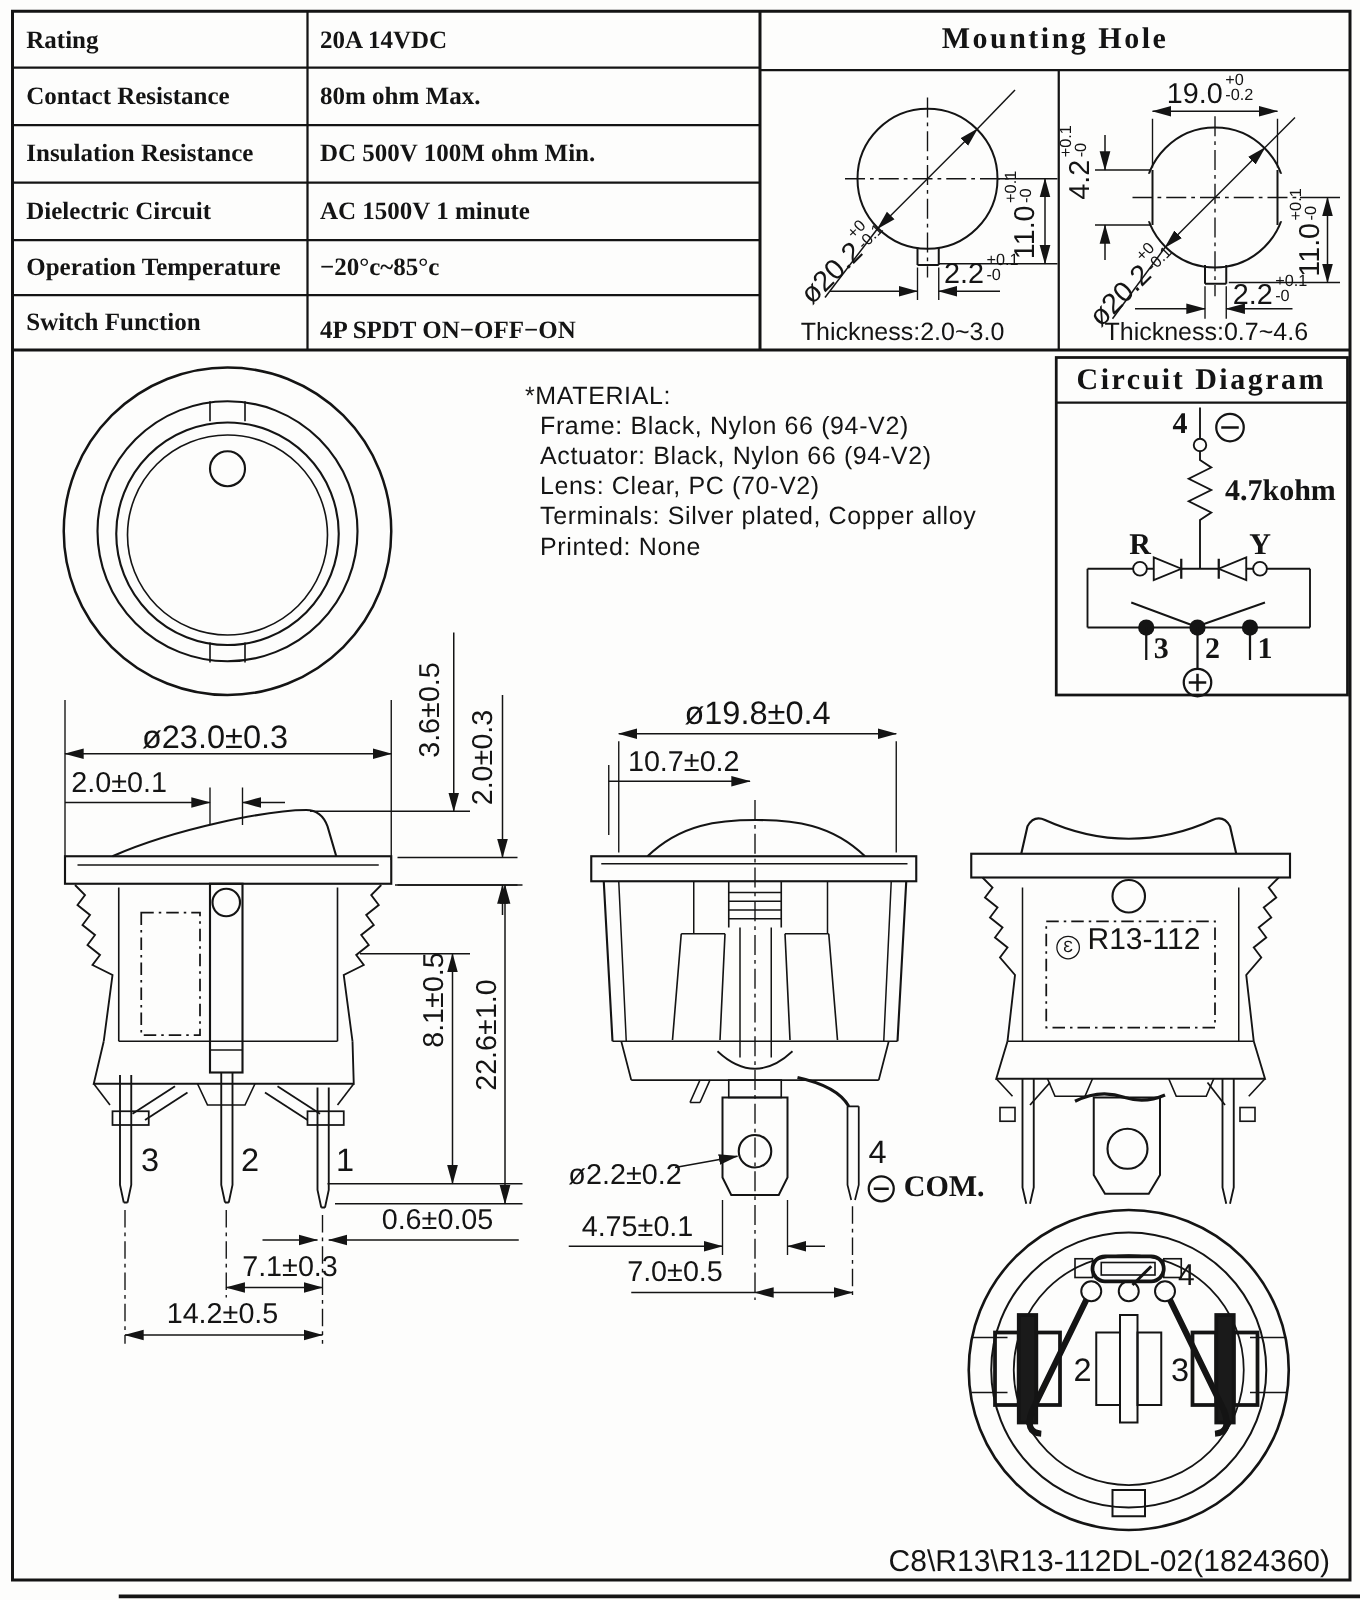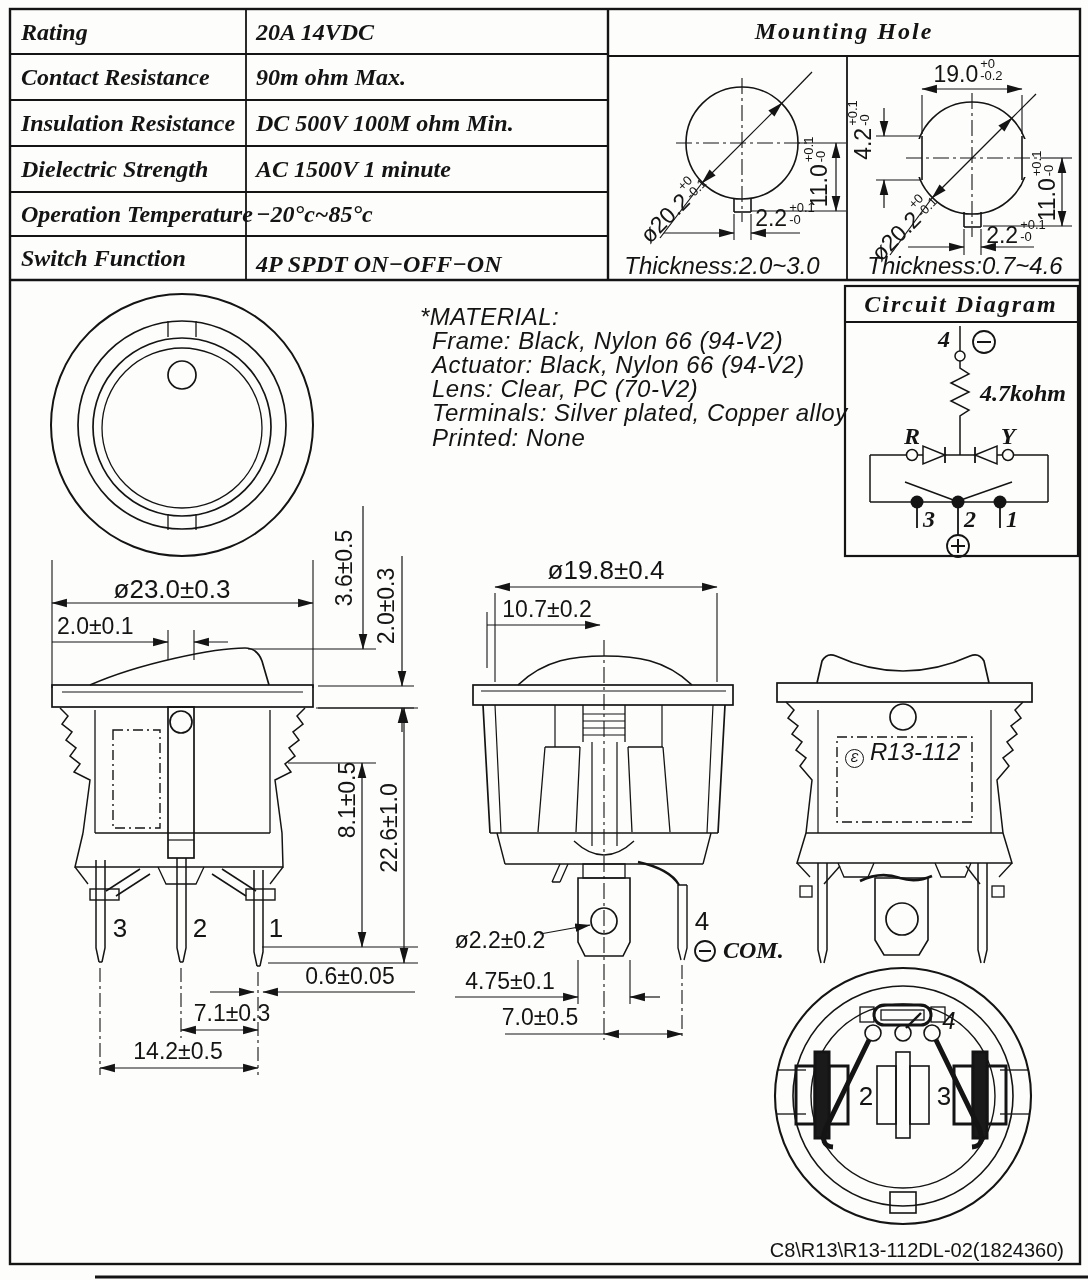--- a/index.html
+++ b/index.html
@@ -6,21 +6,21 @@
   .page{position:relative;width:1088px;height:1280px;background:#fdfdfc;overflow:hidden;
         font-family:"Liberation Sans",sans-serif;color:#141414;}
   svg{position:absolute;left:0;top:0;}
   .t{position:absolute;white-space:nowrap;font-size:23px;color:#141414;
      transform:translate(-50%,-50%);line-height:1;}
   .la{transform:translate(0,-50%);}
   .ra{transform:translate(-100%,-50%);}
   .rot90{transform:translate(-50%,-50%) rotate(-90deg);}
   .rot45{transform:translate(-50%,-50%) rotate(-45deg);}
   .serif{font-family:"Liberation Serif",serif;font-weight:700;}
-  .f20{font-size:20px;} .f21{font-size:24px;font-style:italic;} .f24{font-size:24px;font-style:italic;} .f26{font-size:26px;}
+  .f20{font-size:24px;} .f21{font-size:20px;} .f24{font-size:24px;} .f26{font-size:26px;}
   .title{letter-spacing:2px;}
   .tol{display:inline-block;font-size:13px;line-height:12px;vertical-align:2px;
        margin-left:2px;text-align:left;font-family:"Liberation Sans",sans-serif;}
   .tol i{display:block;font-style:normal;}
   .cert{display:inline-block;width:17px;height:17px;line-height:16px;border:1.6px solid #141414;
         border-radius:50%;font-size:13px;text-align:center;vertical-align:-2px;margin-right:6px;}
   .mat{letter-spacing:.5px;}
 </style>
 </head>
 <body>
@@ -314,24 +314,24 @@
     <path d="M869,1040 L826,1128 Q819,1146 833,1147" stroke-width="5"></path>
     <path d="M936,1040 L979,1128 Q986,1146 972,1147" stroke-width="5"></path>
     <rect x="890" y="1192" width="26" height="21" stroke-width="1.6"></rect>
   </g>
 </svg>
 
   <div>
     <div class="t la serif f21" style="left:21px;top:32px">Rating</div>
     <div class="t la serif f21" style="left:256px;top:32px">20A  14VDC</div>
     <div class="t la serif f21" style="left:21px;top:77px">Contact  Resistance</div>
-    <div class="t la serif f21" style="left:256px;top:77px">90m  ohm  Max.</div>
+    <div class="t la serif f21" style="left:256px;top:77px">80m  ohm  Max.</div>
     <div class="t la serif f21" style="left:21px;top:123px">Insulation  Resistance</div>
     <div class="t la serif f21" style="left:256px;top:123px">DC  500V  100M  ohm  Min.</div>
-    <div class="t la serif f21" style="left:21px;top:169px">Dielectric  Strength</div>
+    <div class="t la serif f21" style="left:21px;top:169px">Dielectric  Circuit</div>
     <div class="t la serif f21" style="left:256px;top:169px">AC  1500V  1  minute</div>
     <div class="t la serif f21" style="left:21px;top:214px">Operation  Temperature</div>
     <div class="t la serif f21" style="left:256px;top:214px">−20°c~85°c</div>
     <div class="t la serif f21" style="left:21px;top:258px">Switch  Function</div>
     <div class="t la serif f21" style="left:256px;top:264px">4P  SPDT  ON−OFF−ON</div>
   </div>
 
   <div>
     <div class="t serif f24 title" style="left:844px;top:31px">Mounting  Hole</div>
 

